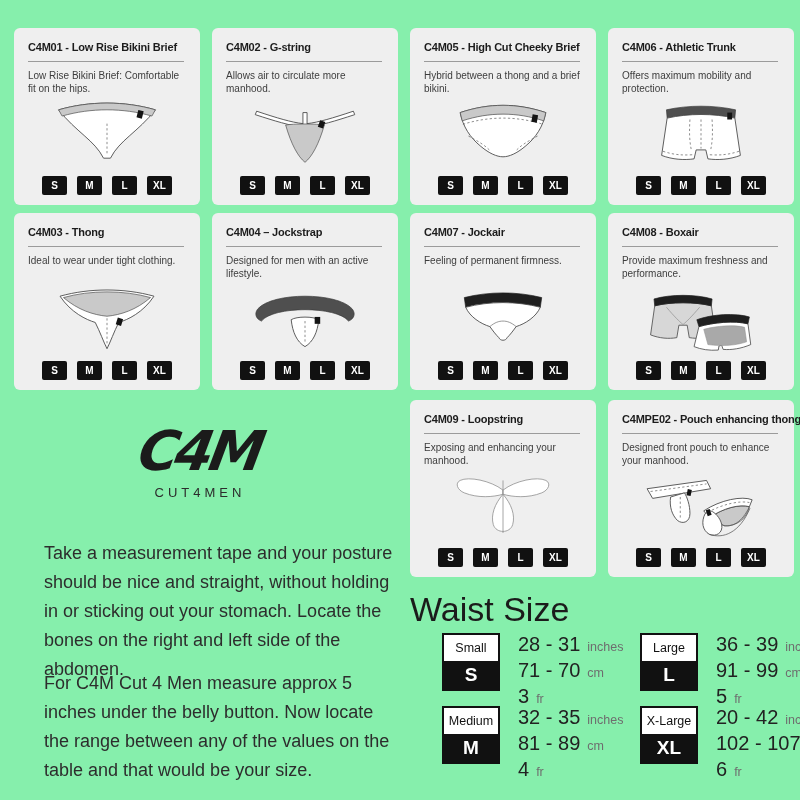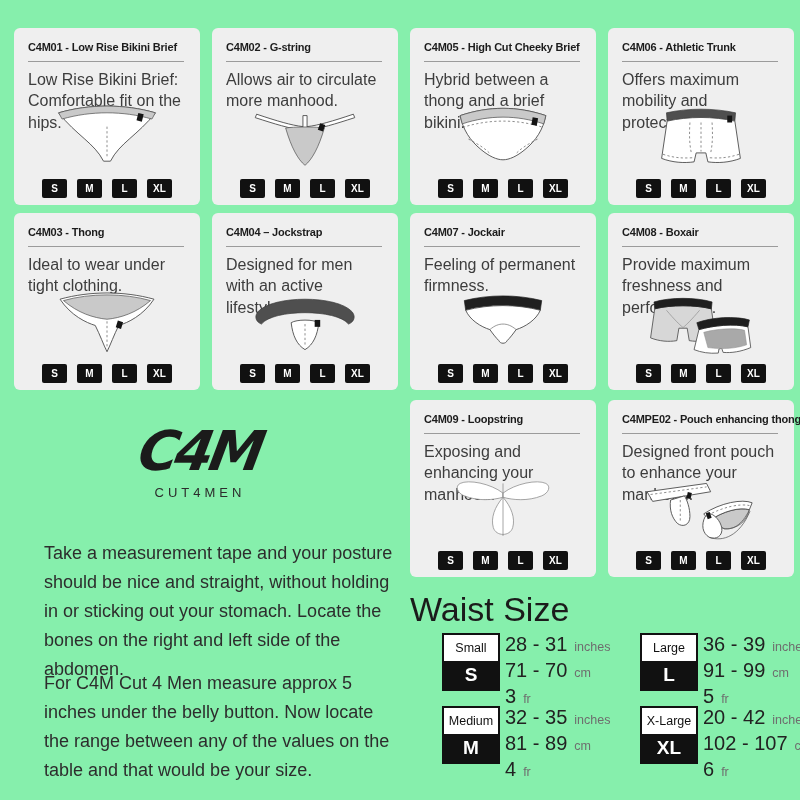--- a/index.html
+++ b/index.html
@@ -4,41 +4,41 @@
 <style>
   html,body{margin:0;padding:0;background:#fff;}
   #page{position:relative;width:800px;height:800px;background:#86efac;overflow:hidden;
         font-family:"Liberation Sans",sans-serif;color:#1d1d1d;}
 
   
   .card{position:absolute;width:186px;height:177px;background:#efefef;border-radius:6px;
         box-sizing:border-box;padding:13px 14px 10px 14px;display:flex;flex-direction:column;}
   .card-title{font-size:11px;font-weight:700;letter-spacing:-0.2px;color:#1c1c1c;white-space:nowrap;}
   .card-divider{border:none;border-top:1px solid #9b9b9b;margin:8px 2px 7px 0;}
-  .card-desc{font-size:16px;line-height:1.33;color:#3d3d3d;height:30px;}
+  .card-desc{font-size:10px;line-height:1.33;color:#3d3d3d;height:30px;}
   .card-art{flex:1;display:flex;align-items:center;justify-content:center;}
   .card-art svg{width:148px;height:76px;}
   .card-sizes{display:flex;justify-content:center;gap:10px;margin-top:4px;}
   .size-badge{background:#111;color:#fff;font-weight:700;font-size:10px;height:19px;min-width:19px;
               padding:0 3px;display:flex;align-items:center;justify-content:center;border-radius:2px;}
 
   
   #brand{position:absolute;left:55px;top:424px;width:290px;text-align:center;}
   #brand-logo{font-family:"DejaVu Sans",sans-serif;font-weight:bold;font-style:italic;
               font-size:55px;letter-spacing:-4px;transform:skewX(-10deg);color:#1b1b1b;line-height:1;}
   #brand-sub{font-size:13px;letter-spacing:4px;color:#2c2c2c;margin-top:6px;}
 
   
   .instructions{position:absolute;left:44px;width:350px;font-size:18px;line-height:29px;color:#2d2d2d;}
   #para1{top:521px;}
   #para2{top:651px;}
 
   
   #waist-title{position:absolute;left:410px;top:590px;font-size:34px;font-weight:400;color:#1b1b1b;}
-  .waist-entry{position:absolute;display:flex;gap:5px;padding-left:32px;}
+  .waist-entry{position:absolute;display:flex;gap:18px;padding-left:32px;}
   .size-box{width:58px;height:58px;border:2px solid #111;box-sizing:border-box;background:#fff;
             display:flex;flex-direction:column;}
   .size-box-label{flex:1;display:flex;align-items:center;justify-content:center;font-size:12.5px;color:#111;}
   .size-box-letter{height:28px;background:#111;color:#fff;font-weight:700;font-size:19px;
                    display:flex;align-items:center;justify-content:center;}
   .waist-values{display:flex;flex-direction:column;justify-content:space-between;height:60px;}
   .waist-line{font-size:20px;color:#222;line-height:23px;white-space:nowrap;}
   .unit{font-size:12.5px;color:#6e6e6e;margin-left:7px;}
 
   svg .outline{fill:#ffffff;stroke:#4c4c4c;stroke-width:1.3;}

